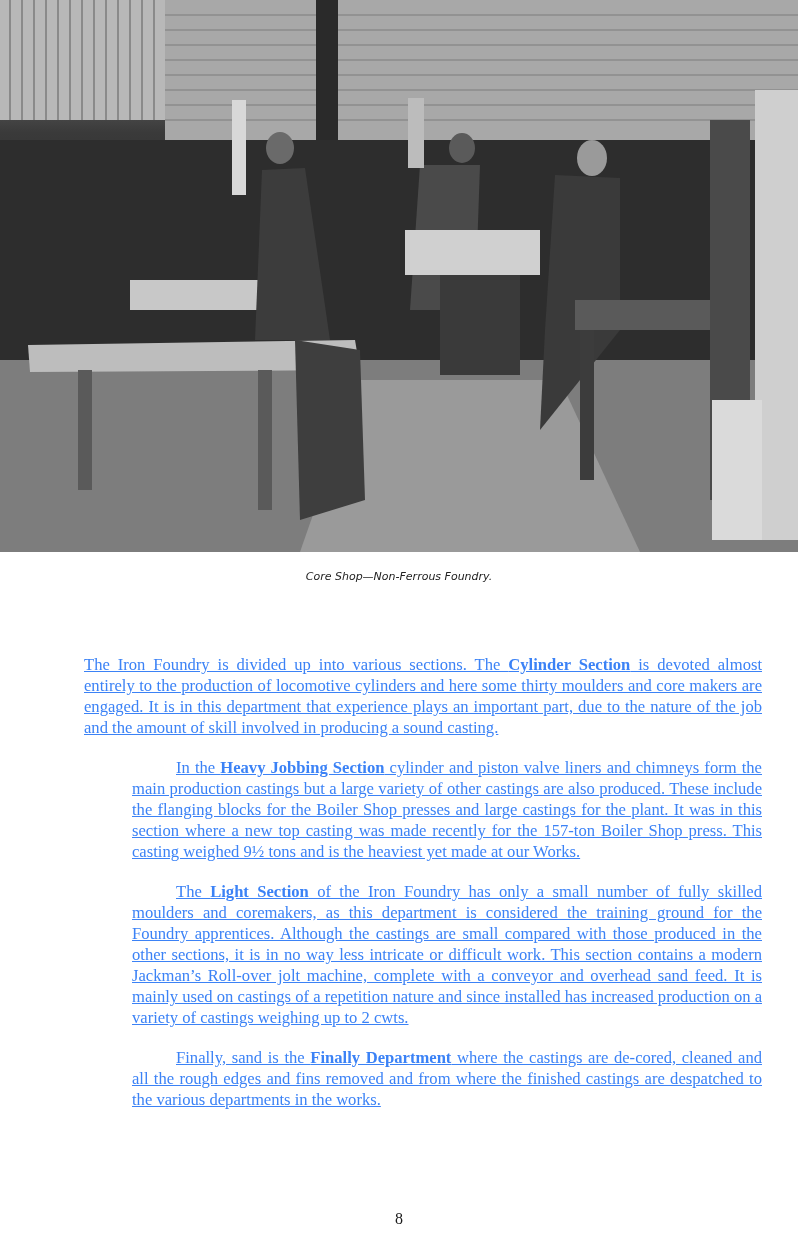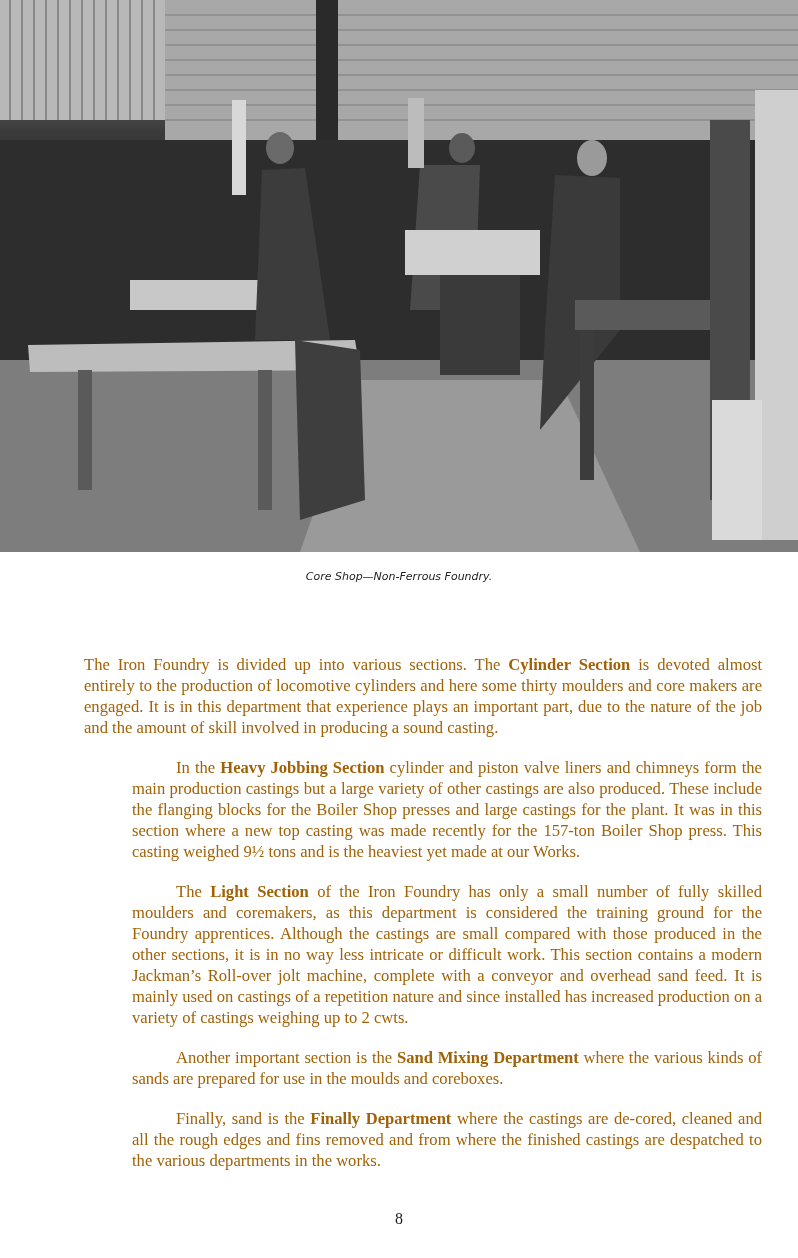--- a/index.html
+++ b/index.html
@@ -9,22 +9,23 @@
     background: linear-gradient(180deg, #9a9a9a 0%, #6e6e6e 12%, #3a3a3a 24%, #2a2a2a 40%, #4a4a4a 60%, #7a7a7a 80%, #9c9c9c 100%);
     overflow: hidden;
   }
   .photo svg { position: absolute; left: 0; top: 0; }
   .caption {
     position: absolute; left: 0; width: 798px; top: 570px; text-align: center;
     font-family: "DejaVu Sans", sans-serif; font-style: italic; font-size: 11px; color: #222;
   }
   .body-text {
     position: absolute; left: 84px; top: 654px; width: 678px;
-    font-family: "Liberation Serif", serif; font-size: 16.6px; line-height: 21px; color: #a16207;
+    font-family: "Liberation Serif", serif; font-size: 16.6px; line-height: 21px; color: #3b82f6;
     text-align: justify;
+    text-decoration: underline;
   }
   .body-text p { margin: 0 0 19px 0; }
   .body-text p.indent { text-indent: 44px; margin-left: 48px; }
   .body-text b { font-weight: bold; }
   .page-number {
     position: absolute; left: 0; width: 798px; top: 1210px; text-align: center;
     font-family: "Liberation Serif", serif; font-size: 16px; color: #1a1a1a;
   }
 </style>
 </head>
@@ -100,17 +101,16 @@
     <rect x="408" y="98" width="16" height="70" fill="#bcbcbc"></rect>
   </svg>
 </div>
 
 <div class="caption">Core Shop—Non-Ferrous Foundry.</div>
 
 <div class="body-text" id="article-body">
     <p><span>The Iron Foundry is divided up into various sections.  The </span><b>Cylinder Section</b><span> is devoted almost entirely to the production of locomotive cylinders and here some thirty moulders and core makers are engaged.  It is in this department that experience plays an important part, due to the nature of the job and the amount of skill involved in producing a sound casting.</span></p>
     <p class="indent"><span>In the </span><b>Heavy Jobbing Section</b><span> cylinder and piston valve liners and chimneys form the main production castings but a large variety of other castings are also produced.  These include the flanging blocks for the Boiler Shop presses and large castings for the plant.  It was in this section where a new top casting was made recently for the 157-ton Boiler Shop press.  This casting weighed 9½ tons and is the heaviest yet made at our Works.</span></p>
     <p class="indent"><span>The </span><b>Light Section</b><span> of the Iron Foundry has only a small number of fully skilled moulders and coremakers, as this department is considered the training ground for the Foundry apprentices.  Although the castings are small compared with those produced in the other sections, it is in no way less intricate or difficult work.  This section contains a modern Jackman’s Roll-over jolt machine, complete with a conveyor and overhead sand feed.  It is mainly used on castings of a repetition nature and since installed has increased production on a variety of castings weighing up to 2 cwts.</span></p>
-    <p class="indent"><span>Another important section is the </span><b>Sand Mixing Department</b><span> where the various kinds of sands are prepared for use in the moulds and coreboxes.</span></p>
     <p class="indent"><span>Finally, sand is the </span><b>Finally Department</b><span> where the castings are de-cored, cleaned and all the rough edges and fins removed and from where the finished castings are despatched to the various departments in the works.</span></p>
   </div>
 
 <div class="page-number">8</div>
 
 </body></html>

